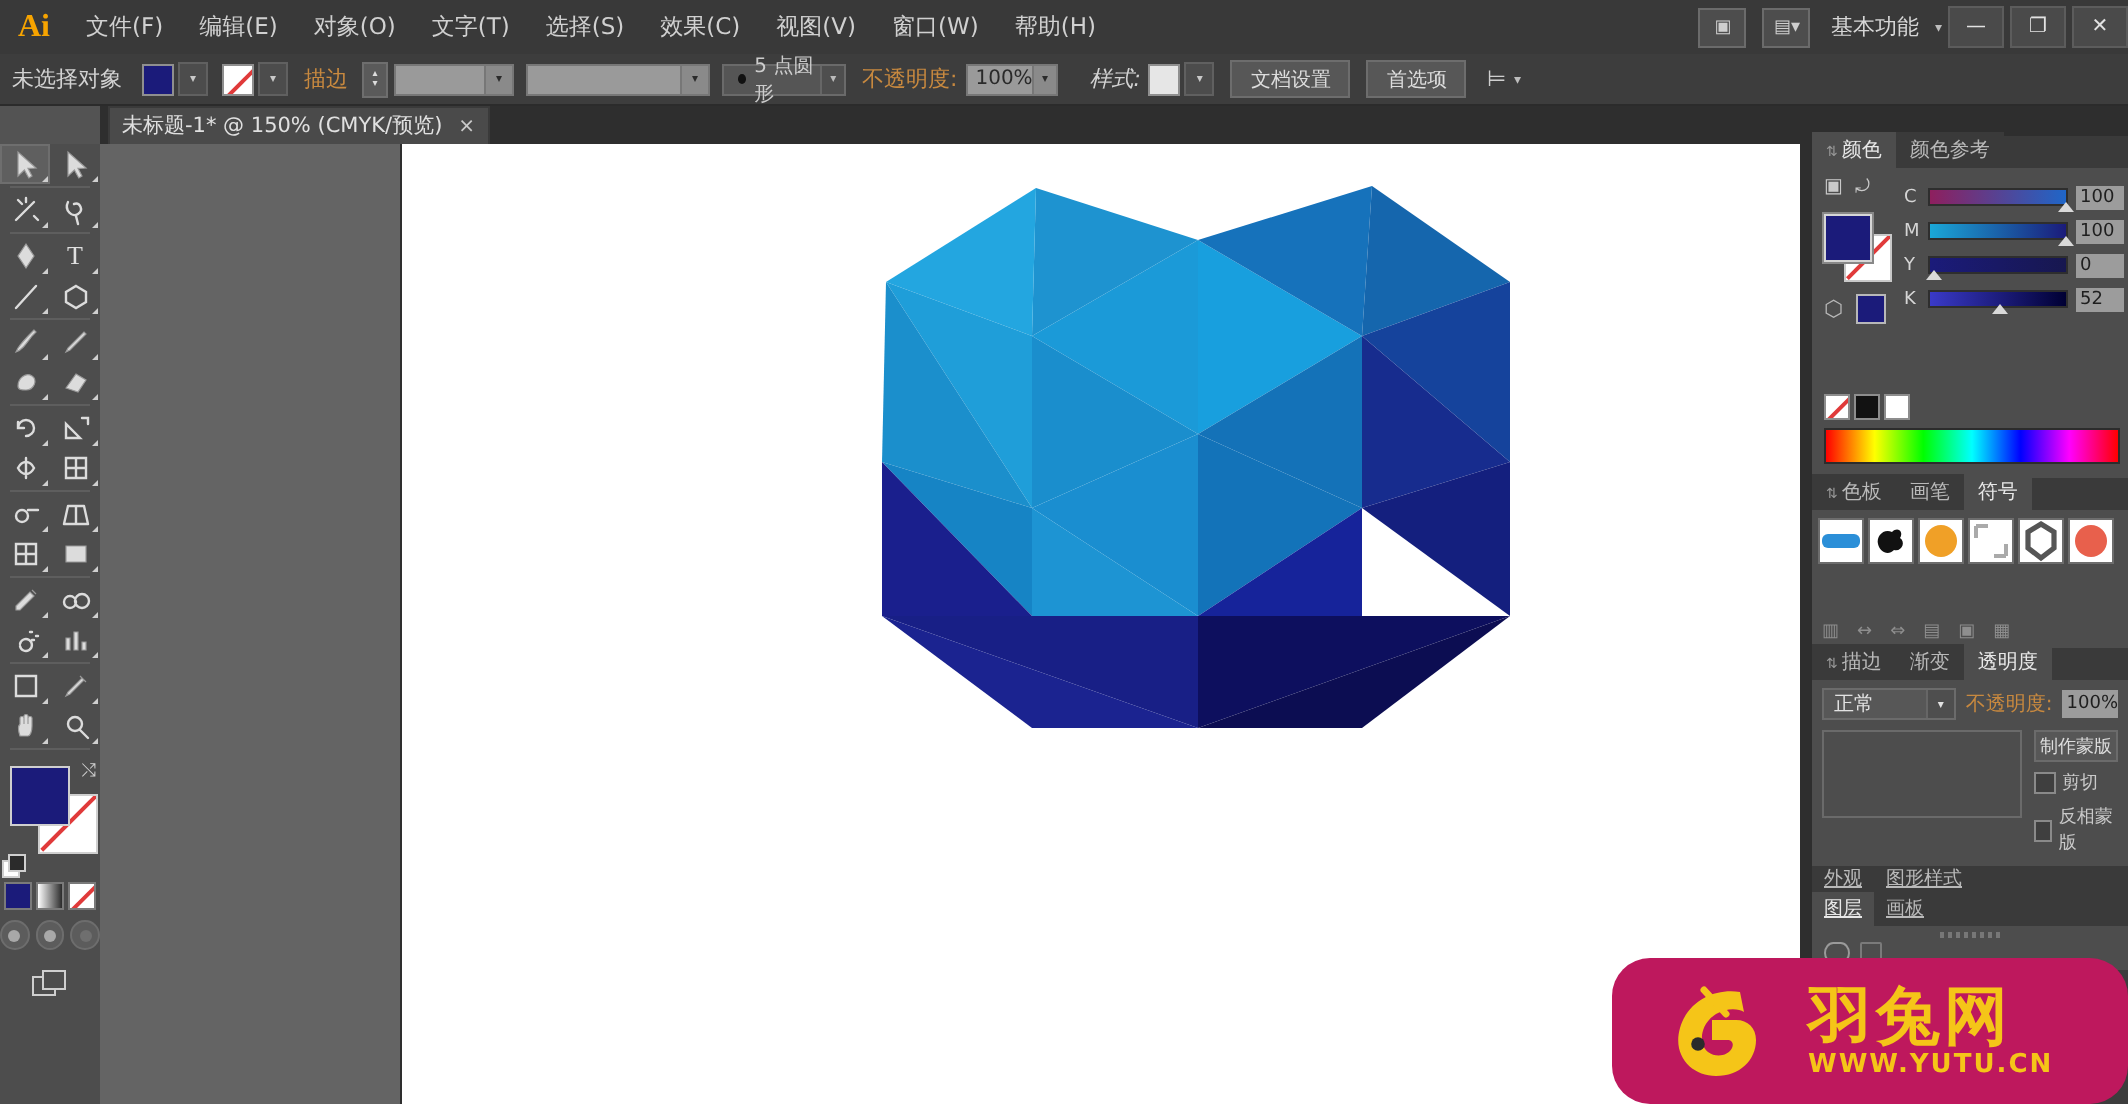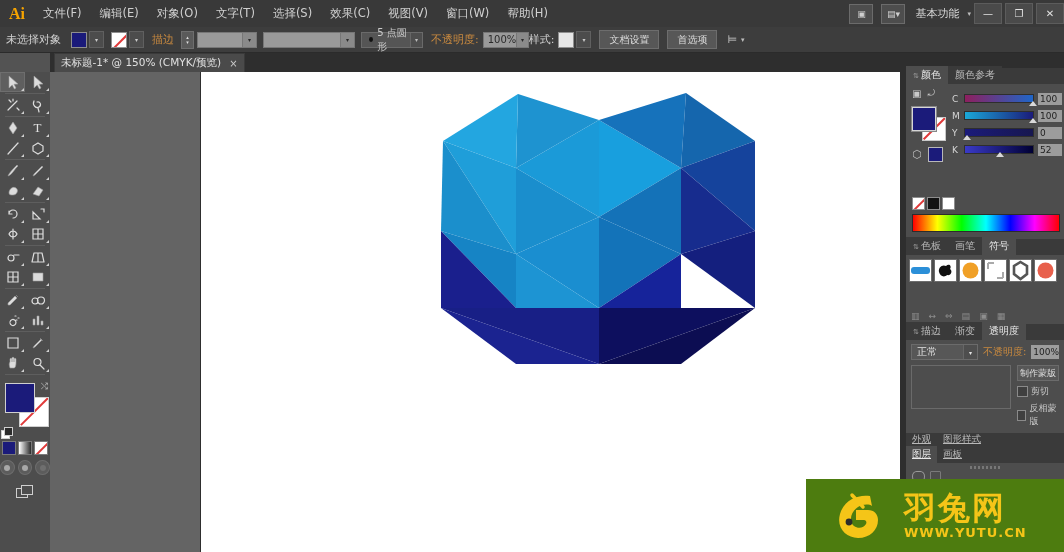--- a/index.html
+++ b/index.html
@@ -156,22 +156,22 @@
   .ptab2{font-size:9.5px;color:#b9b9b9;padding:2px 6px;white-space:nowrap;text-decoration:underline;}
   .ptab2.active{background:#4d4d4d;color:#e8e8e8;}
   .layerbody{background:#4d4d4d;height:22px;position:relative;}
   .grip-dots{position:absolute;left:50%;top:3px;transform:translateX(-50%);width:30px;height:3px;
              background:repeating-linear-gradient(90deg,#777 0 2px,transparent 2px 4px);}
   .layerrow{display:flex;align-items:center;gap:5px;padding:4px 6px;}
   .eye{width:11px;height:9px;border:1px solid #9a9a9a;border-radius:50%/70%;}
   .lock{width:9px;height:9px;border:1px solid #7a7a7a;border-radius:1px;}
 
   
-  .watermark{position:absolute;left:806px;top:479px;width:258px;height:73px;background:#4d7c0f;
-             display:flex;align-items:center;gap:10px;padding-left:24px;box-sizing:border-box;}
+  .watermark{position:absolute;left:806px;top:479px;width:258px;height:73px;background:#be185d;
+             display:flex;align-items:center;gap:10px;padding-left:24px;box-sizing:border-box;border-radius:19px;}
   .wm-text{display:flex;flex-direction:column;}
   .wm-cn{color:#f5c518;font-size:32px;font-weight:bold;letter-spacing:2px;line-height:34px;
          font-family:"DejaVu Sans","Liberation Sans",sans-serif;}
   .wm-url{color:#f5c518;font-size:13px;letter-spacing:1px;line-height:15px;font-weight:bold;}
 </style>
 </head>
 <body>
 
 <div id="app">
 
@@ -229,21 +229,21 @@
     <div class="combo-dark" style="width:62px;margin-left:6px;">
       <span class="dot"></span>
       <span style="font-size:10px;">5 点圆形</span>
       <span class="arrow">▾</span>
     </div>
     <div class="cb-orange" style="margin-left:8px;">不透明度:</div>
     <div class="combo" style="width:46px;">
       <span>100%</span>
       <span class="arrow">▾</span>
     </div>
-    <div class="cb-text" style="margin-left:0;margin-right:4px;">样式:</div>
+    <div class="cb-text" style="margin-left:16px;margin-right:4px;font-style:italic;">样式:</div>
     <div style="display:flex;align-items:center;">
       <div class="sw" style="background:#e6e6e6;"></div>
       <div class="mini-drop">▾</div>
     </div>
     <div class="cb-btn">文档设置</div>
     <div class="cb-btn">首选项</div>
     <div style="display:flex;align-items:center;margin-left:10px;color:#cfcfcf;font-size:11px;">⊨ <span class="caret" style="margin-left:4px;">▾</span></div>
   </div>
 
   <div class="tabstrip"></div>

